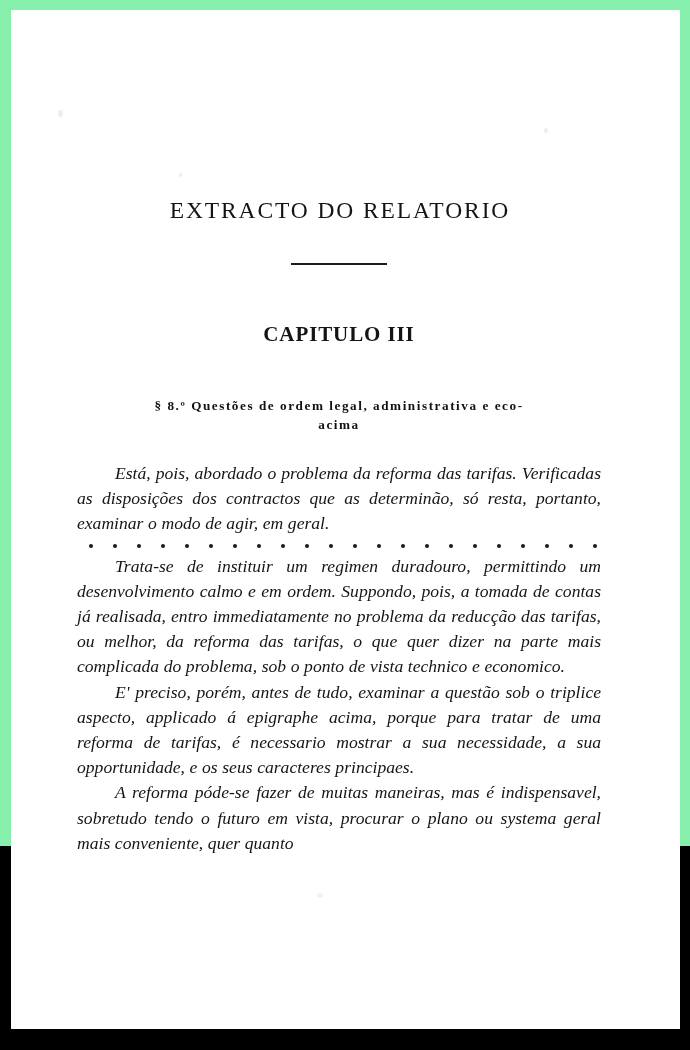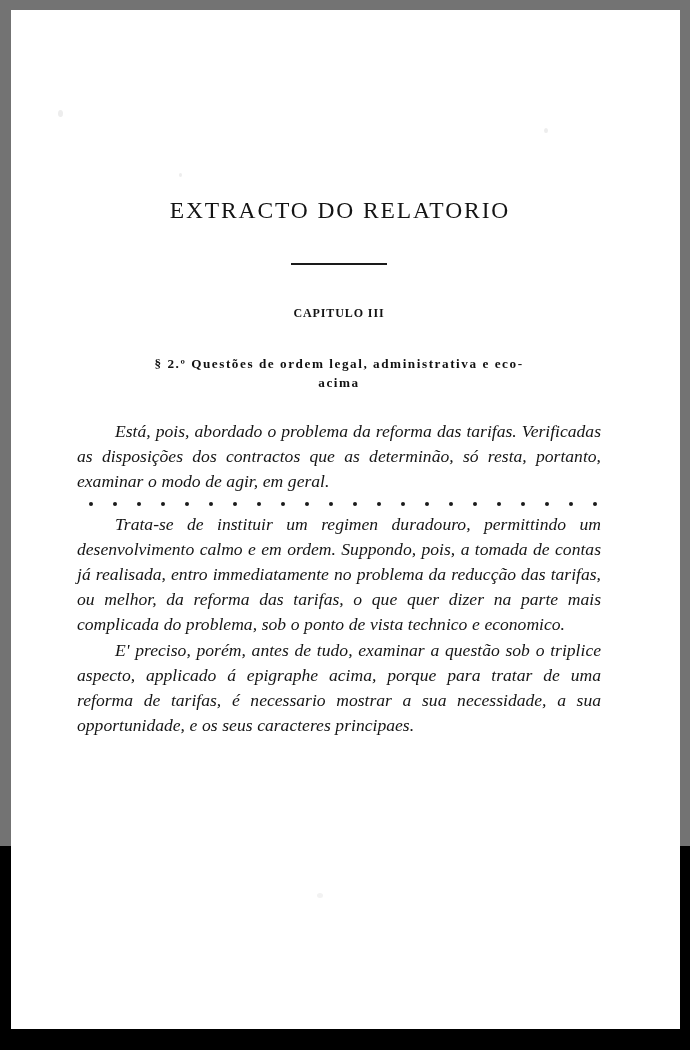--- a/index.html
+++ b/index.html
@@ -14,21 +14,21 @@
     height: 1050px;
     overflow: hidden;
     font-family: "Liberation Serif", "DejaVu Serif", serif;
   }
 
   
   .scan-frame {
     position: relative;
     width: 690px;
     height: 846px;
-    background: #737373;
+    background: #86efac;
     box-sizing: border-box;
   }
 
   
   .page {
     position: absolute;
     left: 11px;
     top: 10px;
     width: 669px;
     height: 1019px;
@@ -75,24 +75,24 @@
   }
   .title-rule {
     display: inline-block;
     width: 96px;
     height: 2px;
     background: #1a1a1a;
     vertical-align: middle;
   }
 
   .chapter {
-    margin: 0;
+    margin: 16px;
     padding-top: 34px;
     text-align: center;
-    font-size: 12px;
+    font-size: 21px;
     letter-spacing: 0.9px;
     color: #141414;
   }
 
   .section-heading {
     margin: 0;
     padding-top: 33px;
     text-align: center;
     font-size: 13.2px;
     font-weight: bold;
@@ -147,21 +147,21 @@
 
       <h1 class="doc-title">EXTRACTO DO RELATORIO</h1>
 
       <div class="rule-wrap">
         <span class="title-rule"></span>
       </div>
 
       <h2 class="chapter">CAPITULO III</h2>
 
       <h3 class="section-heading">
-        <span>§ 2.º Questões de ordem legal, administrativa e eco-</span><br>
+        <span>§ 8.º Questões de ordem legal, administrativa e eco-</span><br>
         <span>acima</span>
       </h3>
 
       <div class="body-block">
 
         <p class="para">Está, pois, abordado o problema da reforma das tarifas. Verificadas as disposições dos contractos que as determinão, só resta, portanto, examinar o modo de agir, em geral.</p>
 
 
 
         <div class="dot-row">
@@ -186,17 +186,18 @@
           <span class="dot"></span>
           <span class="dot"></span>
           <span class="dot"></span>
           <span class="dot"></span>
         </div>
 
         <p class="para">Trata-se de instituir um regimen duradouro, permittindo um desenvolvimento calmo e em ordem. Suppondo, pois, a tomada de contas já realisada, entro immediatamente no problema da reducção das tarifas, ou melhor, da reforma das tarifas, o que quer dizer na parte mais complicada do problema, sob o ponto de vista technico e economico.</p>
 
         <p class="para">E' preciso, porém, antes de tudo, examinar a questão sob o triplice aspecto, applicado á epigraphe acima, porque para tratar de uma reforma de tarifas, é necessario mostrar a sua necessidade, a sua opportunidade, e os seus caracteres principaes.</p>
 
+        <p class="para">A reforma póde-se fazer de muitas maneiras, mas é indispensavel, sobretudo tendo o futuro em vista, procurar o plano ou systema geral mais conveniente, quer quanto</p>
 
       </div>
     </div>
   </div>
 </div>
 
 </body></html>

